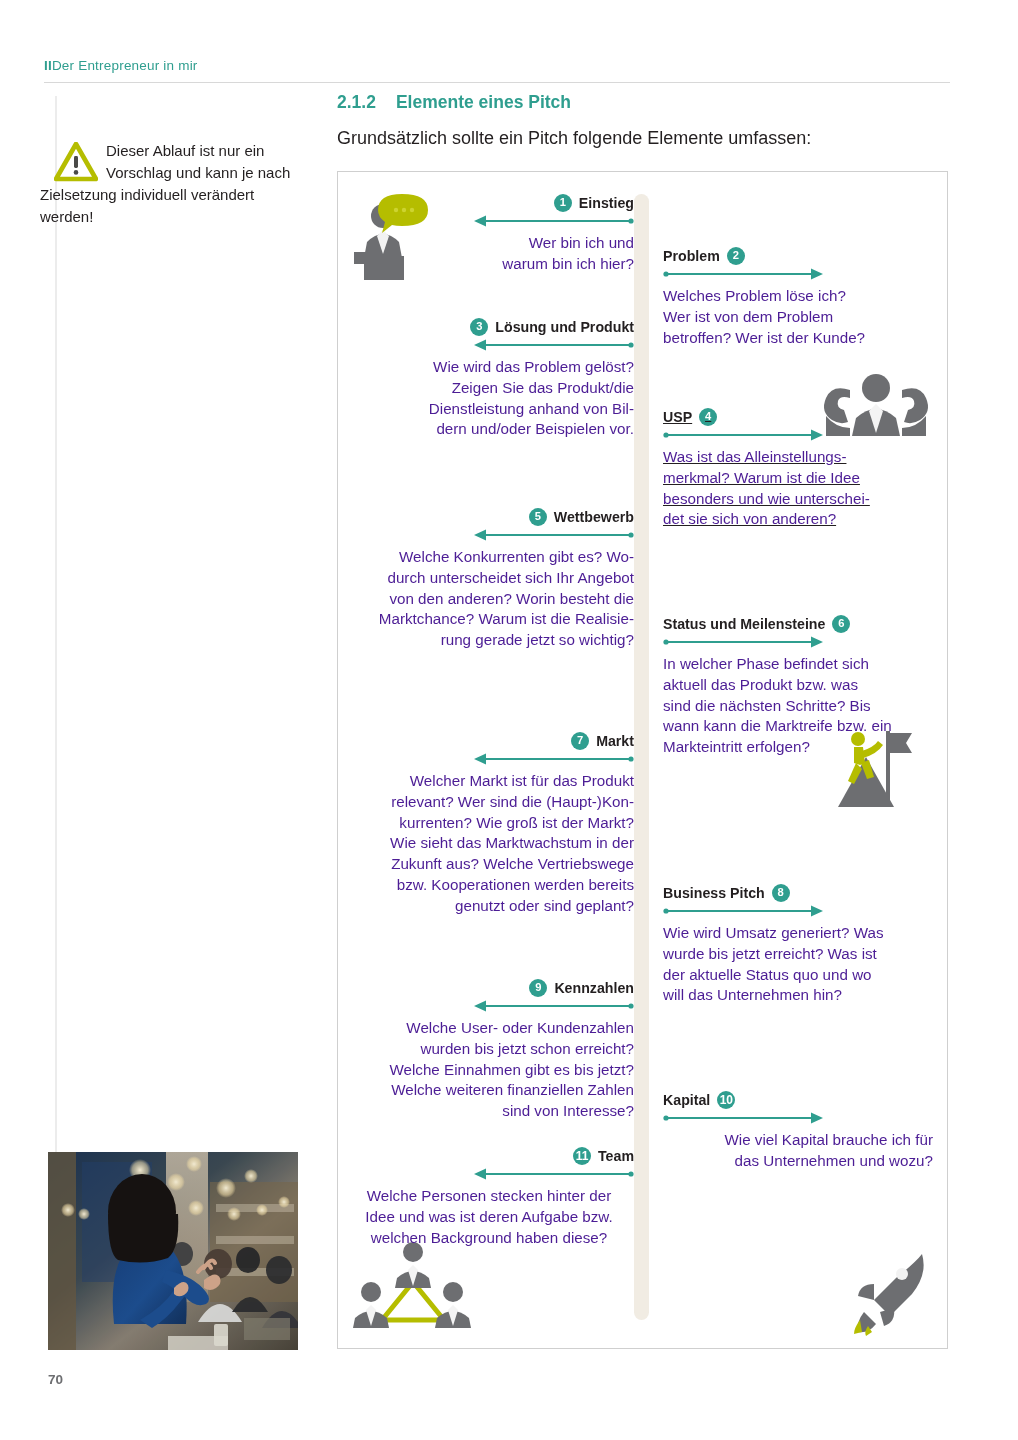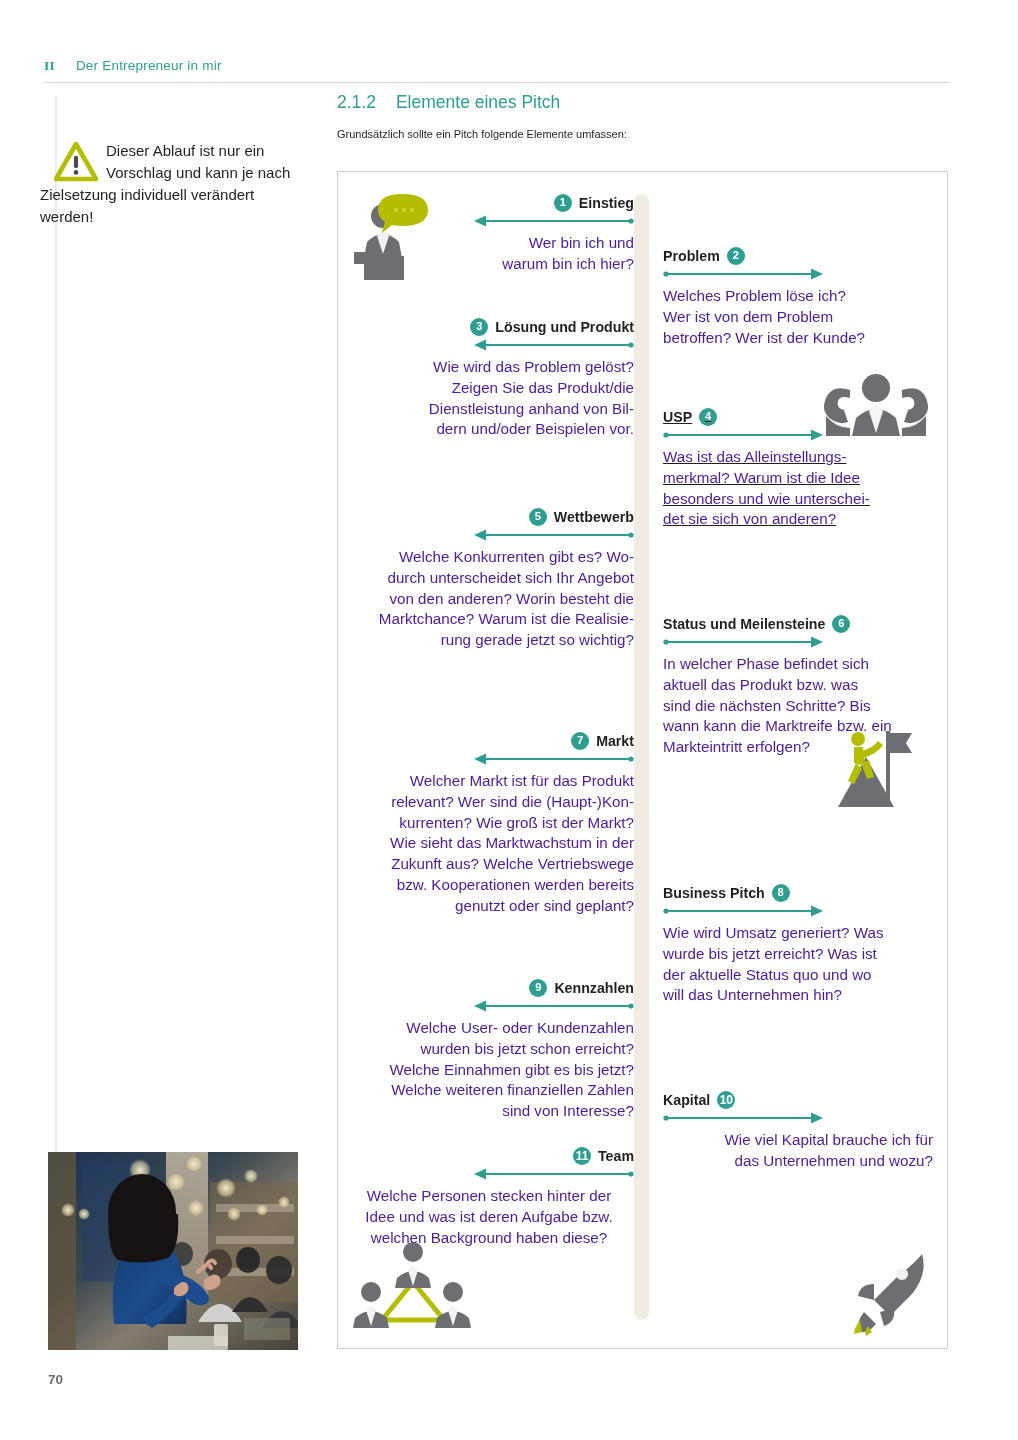--- a/index.html
+++ b/index.html
@@ -19,21 +19,21 @@
   
   #running-head {
     position: absolute;
     left: 44px;
     top: 58px;
     font-size: 13.5px;
     color: #2f9e8f;
     letter-spacing: .2px;
     white-space: nowrap;
   }
-  #running-head .rh-num { font-weight: 700; margin-right: 21px; font-family: Liberation Serif, serif; }
+  #running-head .rh-num { font-weight: 700; margin-right: 0; }
   #head-rule {
     position: absolute;
     left: 44px;
     top: 82px;
     width: 906px;
     height: 1px;
     background: #d8d8d8;
   }
 
   
@@ -83,30 +83,30 @@
     color: #6d6e71;
     font-weight: 600;
   }
 
   
   #sec-heading {
     position: absolute;
     left: 337px;
     top: 92px;
     font-size: 17.5px;
-    font-weight: 400;
+    font-weight: 700;
     color: #2f9e8f;
     white-space: nowrap;
   }
   #sec-heading .sec-num { margin-right: 20px; }
   #sec-intro {
     position: absolute;
     left: 337px;
     top: 128px;
-    font-size: 11px;
+    font-size: 18px;
     color: #231f20;
   }
 
   
   #diagram {
     position: absolute;
     left: 337px;
     top: 171px;
     width: 611px;
     height: 1178px;

